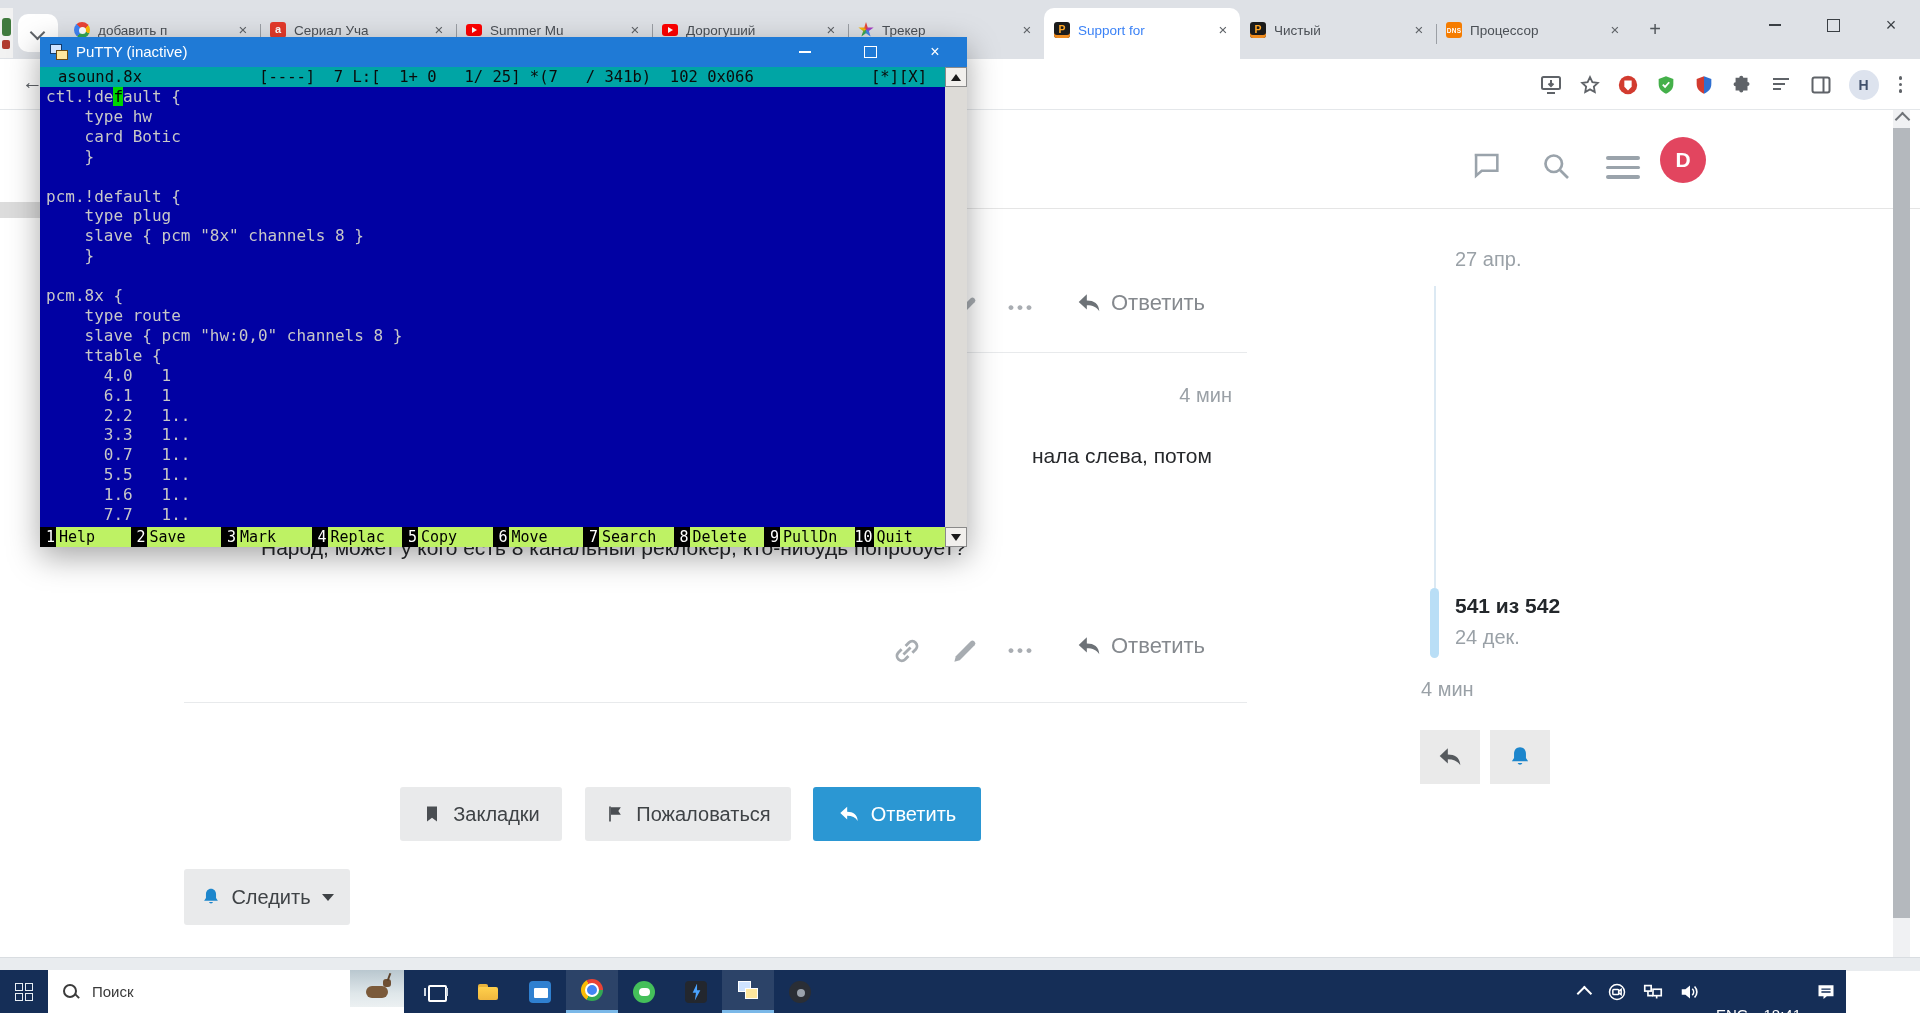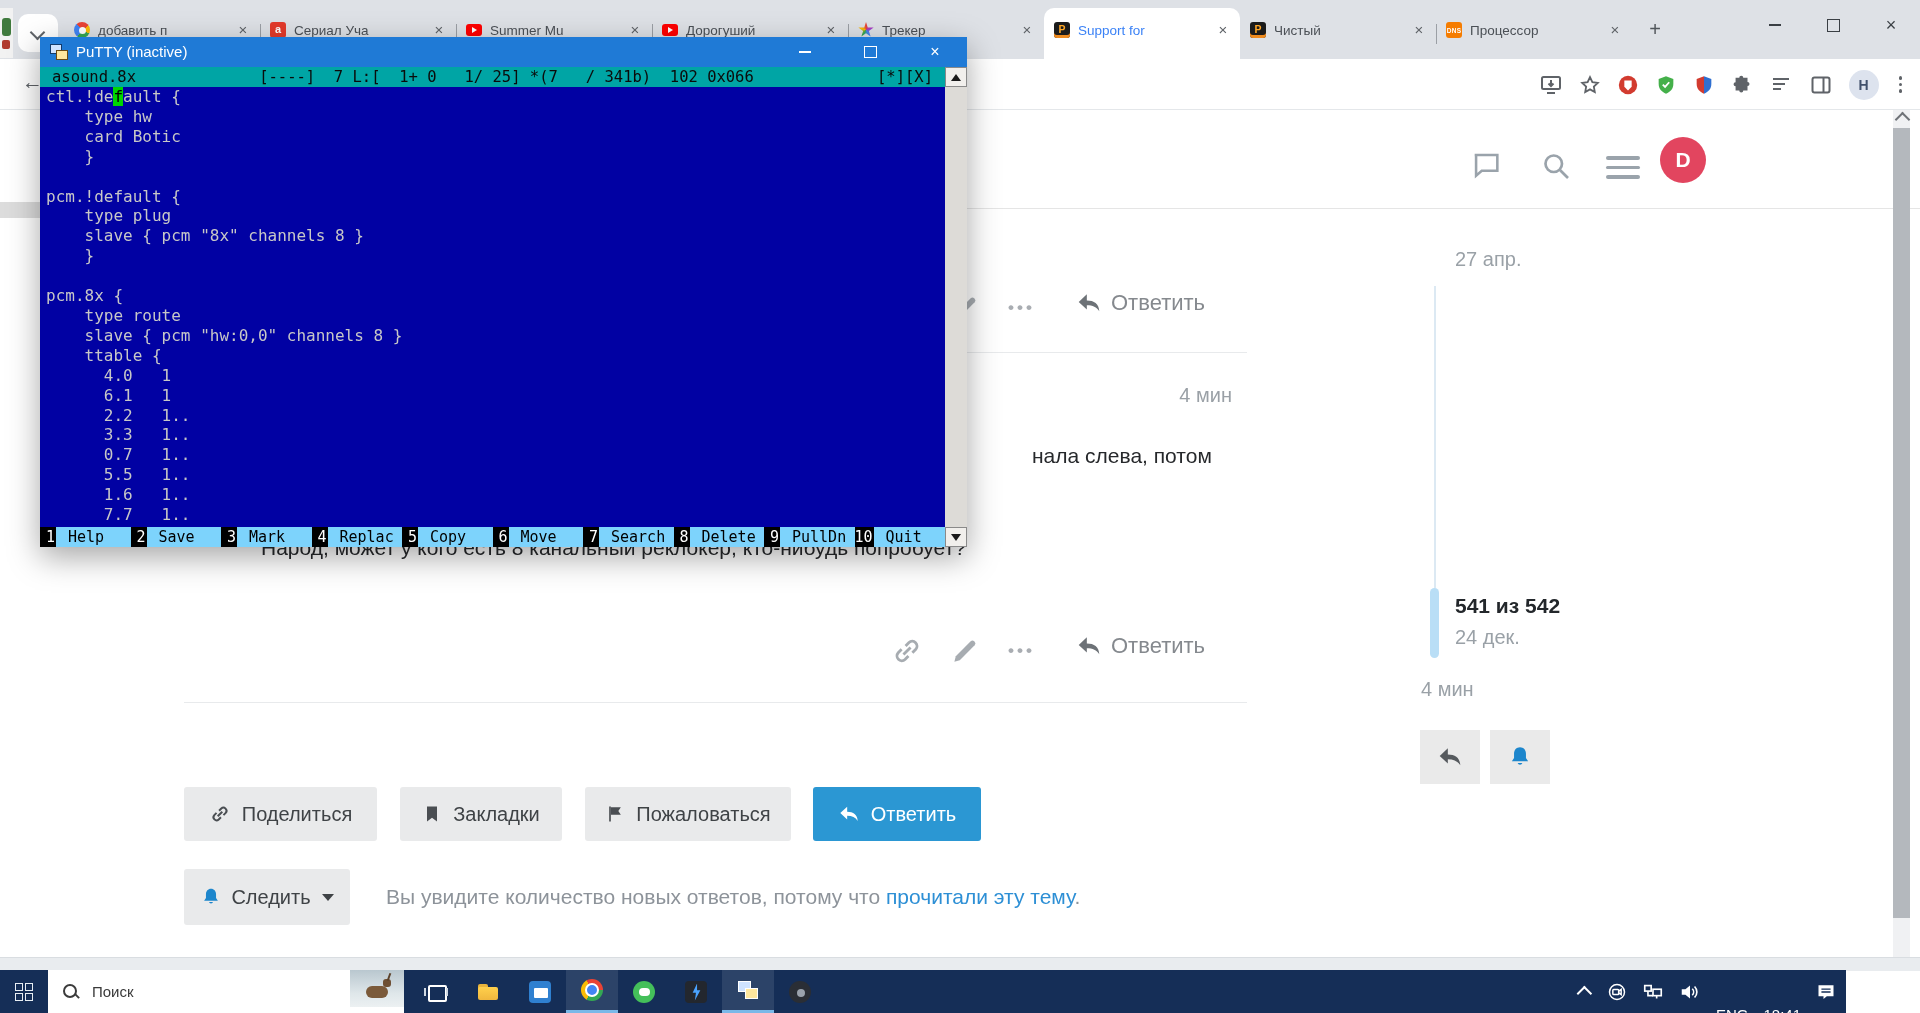--- a/index.html
+++ b/index.html
@@ -118,27 +118,27 @@
   .pt-min{left:748px;} .pt-max{left:813px;} .pt-close{left:878px;font-size:16px;}
   .pt-glyph-min{width:12px;height:2px;background:#fff;}
   .pt-glyph-max{width:11px;height:10px;border:1.5px solid #fff;}
   .pt-body{position:absolute;left:0;top:30px;width:927px;height:480px;background:#0101a3;}
   .pt-scroll{position:absolute;right:0;top:0;width:22px;height:480px;background:#dddbd7;border-left:1px solid #9a9archive8;}
   .pt-sb-box{position:absolute;left:0;width:22px;height:20px;background:#f1efec;border:1px solid #8a8a8a;box-sizing:border-box;display:flex;align-items:center;justify-content:center;}
   .pt-sb-top{top:0;} .pt-sb-bot{bottom:0;}
   .tri-up{width:0;height:0;border-left:5px solid transparent;border-right:5px solid transparent;border-bottom:7px solid #1a1a1a;}
   .tri-down{width:0;height:0;border-left:5px solid transparent;border-right:5px solid transparent;border-top:7px solid #1a1a1a;}
   .mc{position:absolute;left:0;top:0;width:905px;height:480px;font-family:"DejaVu Sans Mono",monospace;}
-  .mc-header{position:absolute;left:0;top:0;width:905px;height:20px;background:#00a5a5;color:#0b0b0b;font-size:15.5px;line-height:20px;display:flex;justify-content:space-between;padding:0 12px;box-sizing:border-box;white-space:pre;}
+  .mc-header{position:absolute;left:0;top:0;width:905px;height:20px;background:#00a5a5;color:#0b0b0b;font-size:15.5px;line-height:20px;display:flex;justify-content:space-between;padding:0 18px;box-sizing:border-box;white-space:pre;}
   .mc-text{position:absolute;left:6px;top:20px;font-size:16px;line-height:19.9px;color:#c7c7c7;white-space:pre;}
   .mc-cursor{background:#00d600;color:#000;}
   .mc-fnbar{position:absolute;left:0;bottom:0;width:905px;height:20px;background:#000;display:flex;}
   .fk{flex:1;display:flex;font-size:15px;line-height:20px;}
   .fknum{color:#fff;background:#000;min-width:15px;text-align:right;padding-right:1px;}
-  .fklabel{flex:1;background:#7dd3fc;color:#000;padding-left:12px;white-space:nowrap;overflow:hidden;}
+  .fklabel{flex:1;background:#bef264;color:#000;padding-left:3px;white-space:nowrap;overflow:hidden;}
 
   
   .taskbar{position:absolute;left:0;top:970px;width:1846px;height:43px;background:#152e57;z-index:100;}
   .tb-start{position:absolute;left:0;top:0;width:48px;height:43px;display:flex;align-items:center;justify-content:center;}
   .win-logo{display:grid;grid-template-columns:8px 8px;grid-template-rows:8px 8px;gap:2px;}
   .win-logo i{background:transparent;border:1.5px solid #e8eef4;box-sizing:border-box;}
   .tb-search{position:absolute;left:48px;top:0;width:356px;height:43px;background:#fff;display:flex;align-items:center;}
   .sb-mag{margin-left:14px;position:relative;width:18px;height:18px;}
   .sb-mag::before{content:"";position:absolute;left:1px;top:1px;width:10px;height:10px;border:2px solid #3b3b3b;border-radius:50%;}
   .sb-mag::after{content:"";position:absolute;left:12px;top:12px;width:6px;height:2px;background:#3b3b3b;transform:rotate(45deg);}
@@ -361,28 +361,20 @@
       <span class="ric">
         <svg width="26" height="26" viewBox="0 0 24 24" fill="#6d7277">
             <path d="M10 4L2.5 11 10 18v-4c5.5 0 9 1.7 11.5 5.5C21 12.5 16.8 9.6 10 9.6z"></path>
           </svg>
       </span>
       <span>Ответить</span>
     </span>
 
     <div class="divider divider2"></div>
 
-    <div class="fbtn btn-share">
-      <span class="bic">
-        <svg width="22" height="22" viewBox="0 0 24 24" fill="none" stroke="#4a4e52" stroke-width="2.2">
-            <path d="M9.5 14.5l5-5M8.2 10.8l-2.4 2.4a3.4 3.4 0 004.8 4.8l2.4-2.4M15.8 13.2l2.4-2.4a3.4 3.4 0 00-4.8-4.8l-2.4 2.4"></path>
-          </svg>
-      </span>
-      <span>Поделиться</span>
-    </div>
     <div class="fbtn btn-bookmarks">
       <span class="bic">
         <svg width="20" height="20" viewBox="0 0 24 24" fill="#4a4e52">
             <path d="M6 3h12v18l-6-4.5L6 21z"></path>
           </svg>
       </span>
       <span>Закладки</span>
     </div>
     <div class="fbtn btn-report">
       <span class="bic">
@@ -404,23 +396,20 @@
 
     <div class="follow-btn">
       <span>
         <svg width="22" height="22" viewBox="0 0 24 24" fill="#1d86cc">
             <path d="M12 3c-3.3 0-5.5 2.6-5.5 6v4l-2 3h15l-2-3V9c0-3.4-2.2-6-5.5-6z"></path>
             <path d="M9.8 17.5a2.3 2.3 0 004.4 0z"></path>
           </svg>
       </span>
       <span>Следить</span>
       <i class="follow-caret"></i>
-    </div>
-    <div class="follow-note">
-      <span>Вы увидите количество новых ответов, потому что </span><a href="#">прочитали эту тему</a><span>.</span>
     </div>
 
     <div class="tl-date-top">27 апр.</div>
     <div class="tl-line"></div>
     <div class="tl-scrubber"></div>
     <div class="tl-pos">541 из 542</div>
     <div class="tl-date-mid">24 дек.</div>
     <div class="tl-time">4 мин</div>
     <div class="tl-btn tl-btn-back">
       <svg width="26" height="26" viewBox="0 0 24 24" fill="#565a5e">

